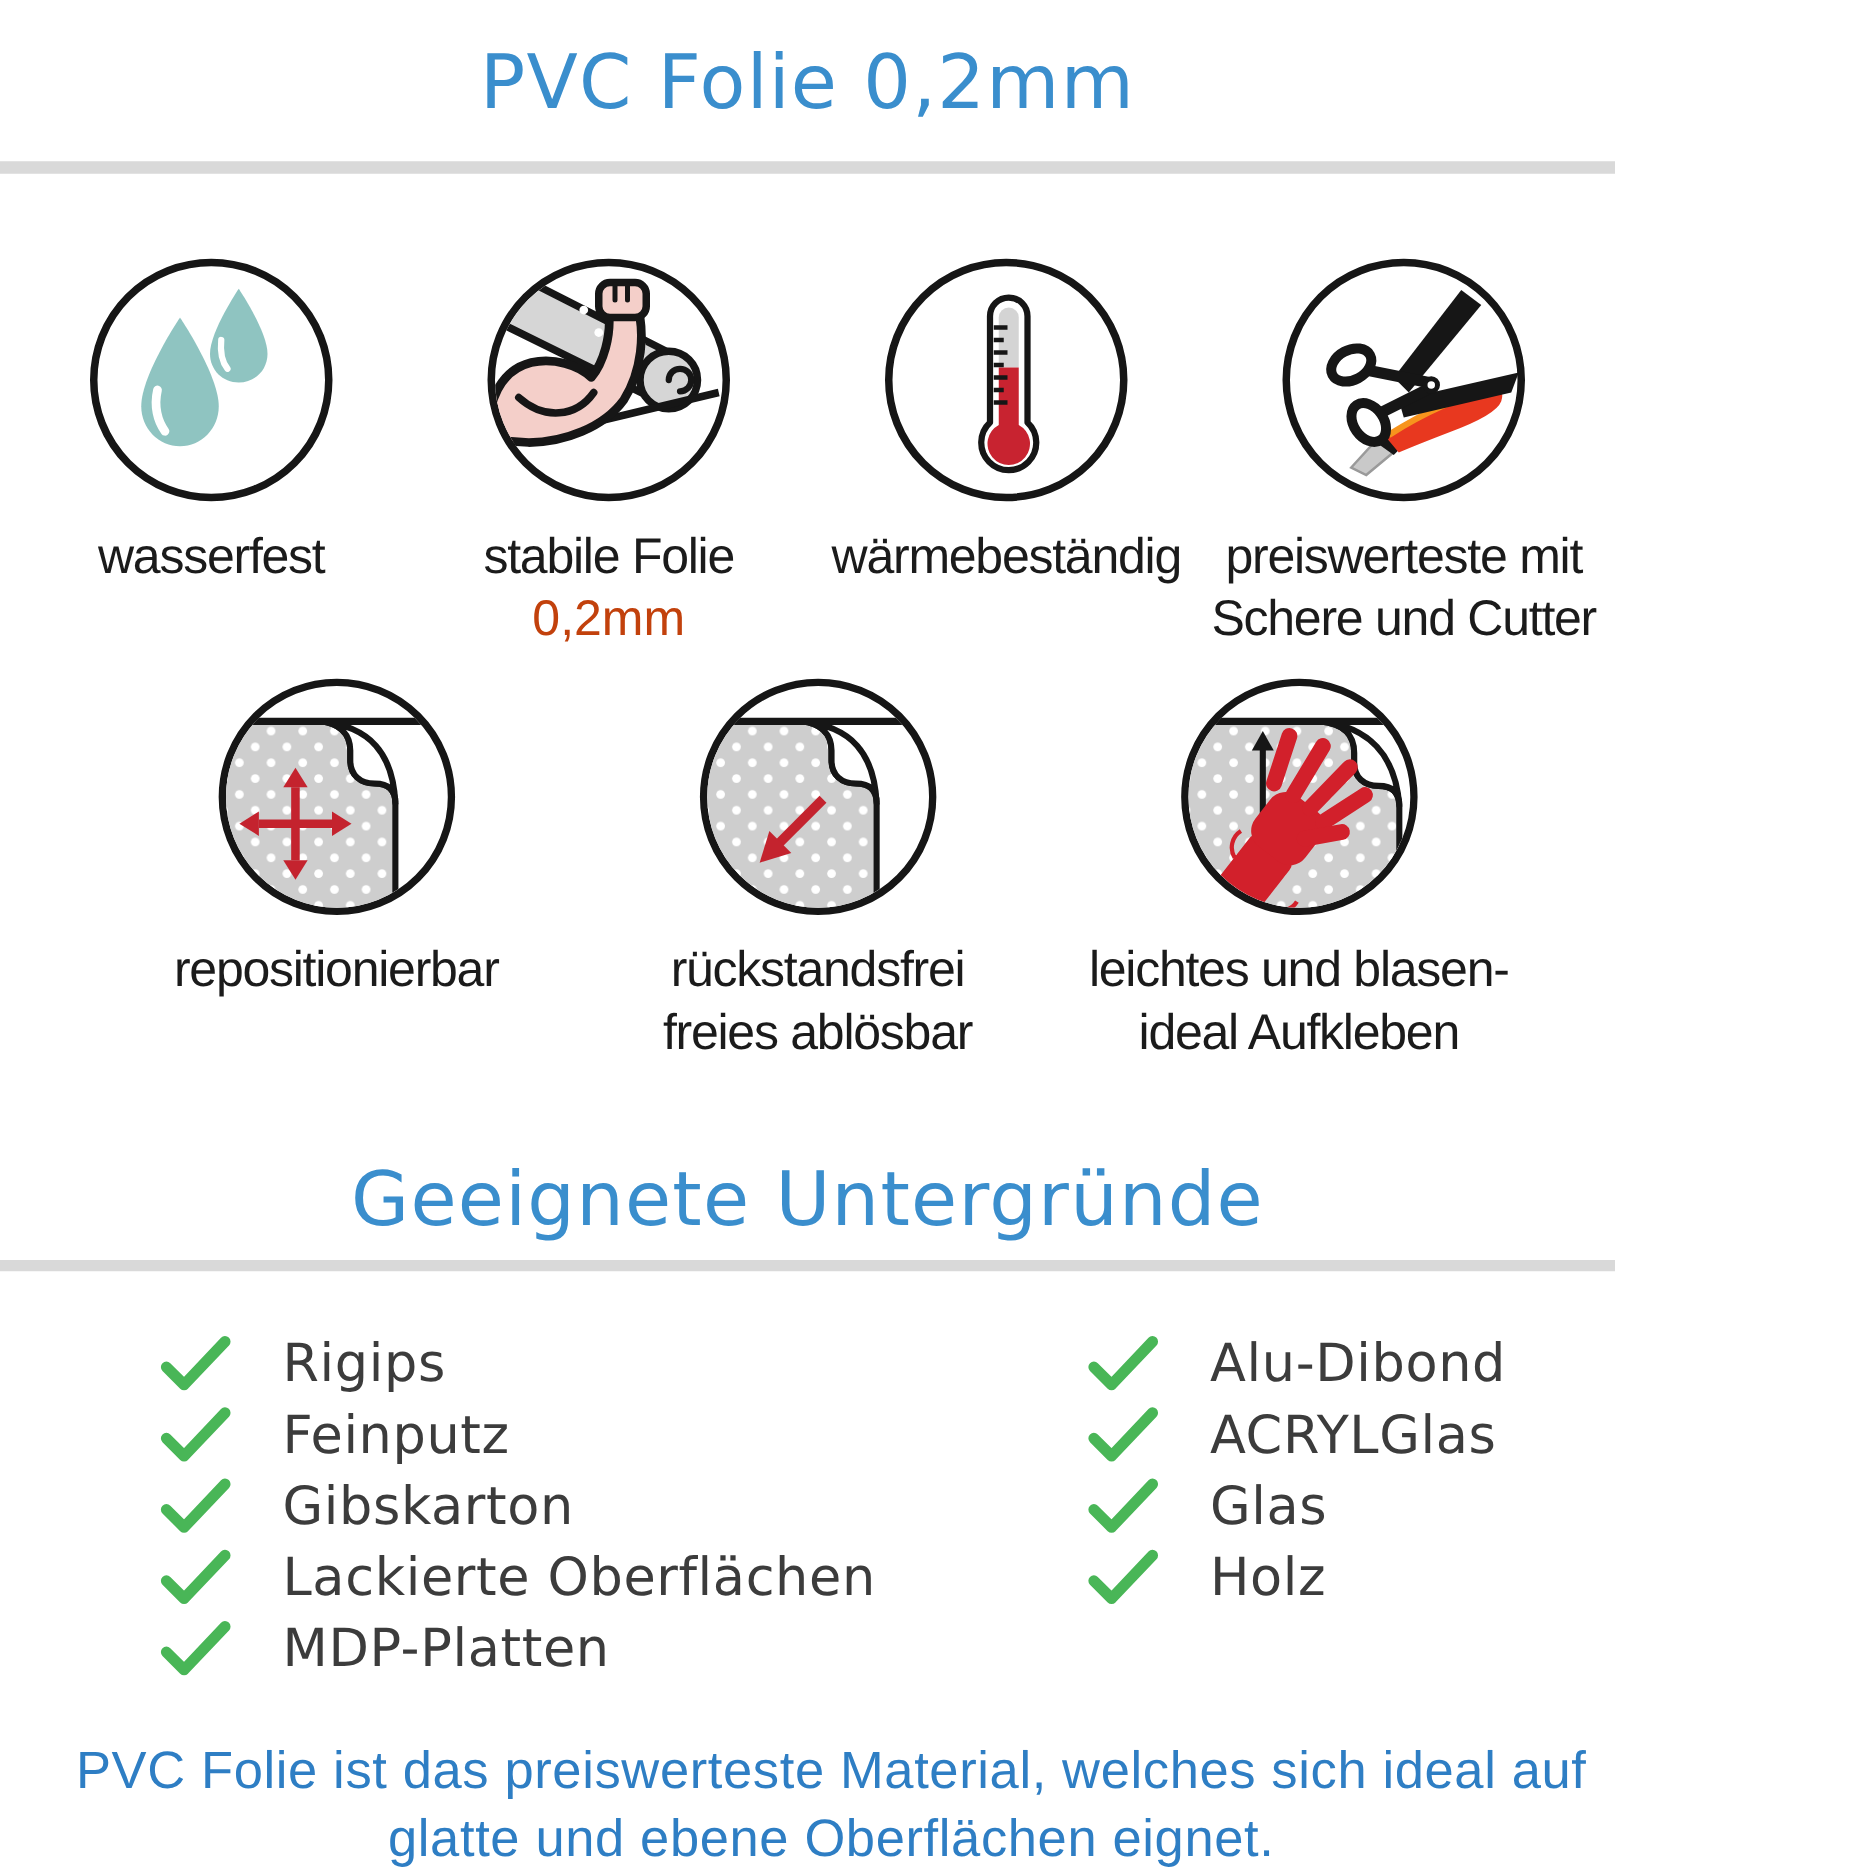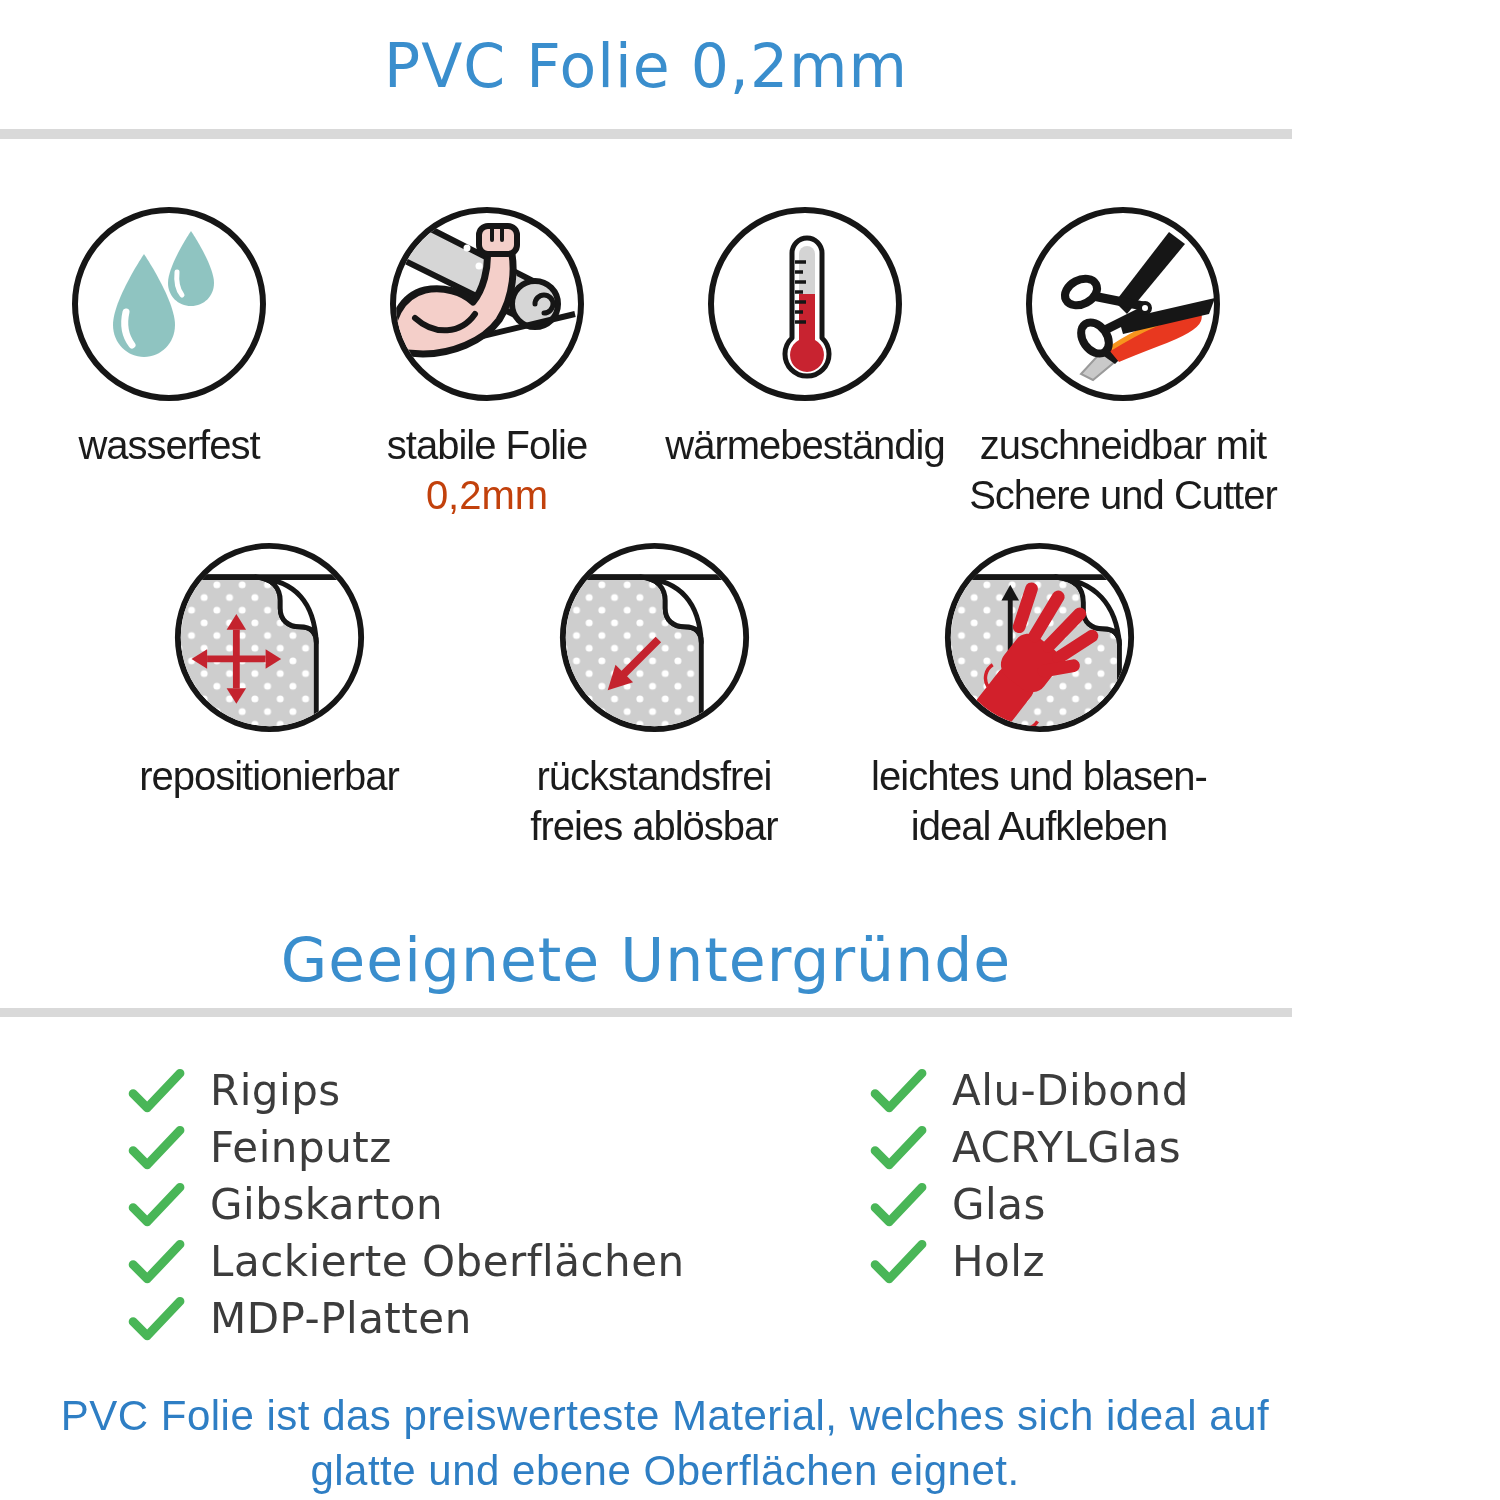--- a/index.html
+++ b/index.html
@@ -20,21 +20,21 @@
   .row1 .feat{width:365px;}
   .row2 .feat{width:385px;}
   .feat-icon{display:block;margin-bottom:16px;}
   .feat-icon svg{display:block;}
   .feat-label,.feat-label2{font-size:40px;line-height:50px;letter-spacing:-1px;color:#1b1b1b;}
   .feat-sublabel{font-size:40px;line-height:50px;color:#c2410c;letter-spacing:0;}
   .surfaces{position:absolute;top:1062px;left:0;width:100%;display:flex;}
   .col{list-style:none;margin:0;padding:0;box-sizing:border-box;}
   .col-left{width:740px;padding-left:128px;}
   .col-right{flex:1;padding-left:130px;}
-  .surface-item{display:flex;align-items:center;height:57px;gap:24px;}
+  .surface-item{display:flex;align-items:center;height:57px;gap:40px;}
   .check{display:block;}
   .check svg{display:block;}
   .surface-label{font-family:"DejaVu Sans",sans-serif;font-size:42px;color:#3c3c3c;letter-spacing:0.5px;}
   .footer{position:absolute;top:1388px;left:0;width:100%;text-align:center;
           color:#2e7ec4;font-size:42px;line-height:55px;letter-spacing:0.5px;margin-left:19px;}
 </style>
 </head>
 <body>
 
 <div class="page">
@@ -109,21 +109,21 @@
           <path d="M88,144 Q132,116 172,107" stroke="#f7941d" stroke-width="5" fill="none"></path>
           <path d="M92,98 L146,28 L162,40 L104,110 Z" fill="#161616"></path>
           <path d="M96,116 L192,94 L186,110 L100,130 Z" fill="#161616"></path>
           <path d="M70,92 L120,102" stroke="#161616" stroke-width="9" fill="none"></path>
           <path d="M82,126 L122,106" stroke="#161616" stroke-width="9" fill="none"></path>
           <ellipse cx="58" cy="88" rx="17" ry="12" transform="rotate(-28 58 88)" fill="none" stroke="#161616" stroke-width="8"></ellipse>
           <ellipse cx="72" cy="134" rx="17" ry="12" transform="rotate(55 72 134)" fill="none" stroke="#161616" stroke-width="8"></ellipse>
           <circle cx="122" cy="104" r="5" fill="#fff" stroke="#161616" stroke-width="4"></circle>
         </svg>
       </span>
-      <div class="feat-label">zuschneidbar mit</div>
+      <div class="feat-label">preiswerteste mit</div>
       <div class="feat-label2">Schere und Cutter</div>
     </div>
 
   </section>
 
   <section class="row row2">
 
     <div class="feat">
       <span class="feat-icon">
         <svg width="195" height="195" viewBox="0 0 200 200">

